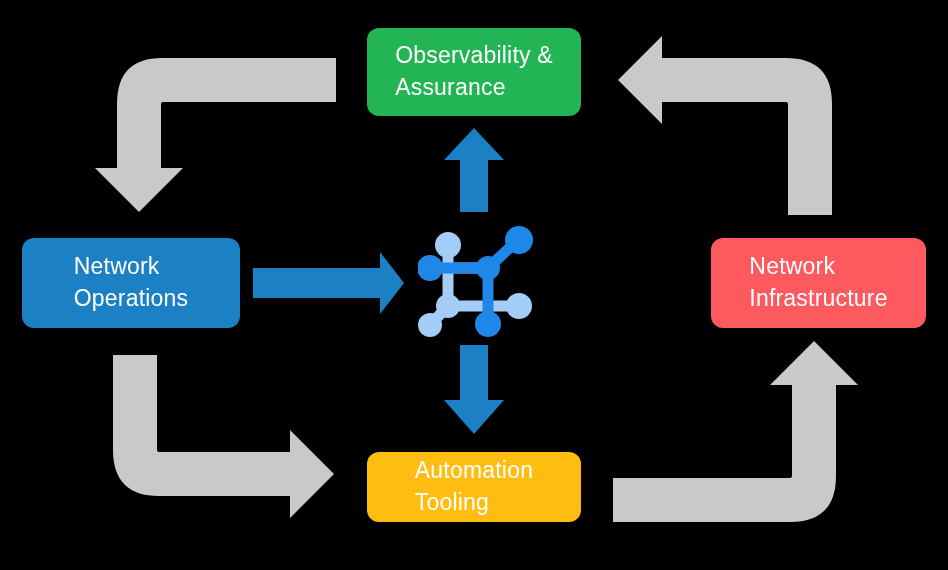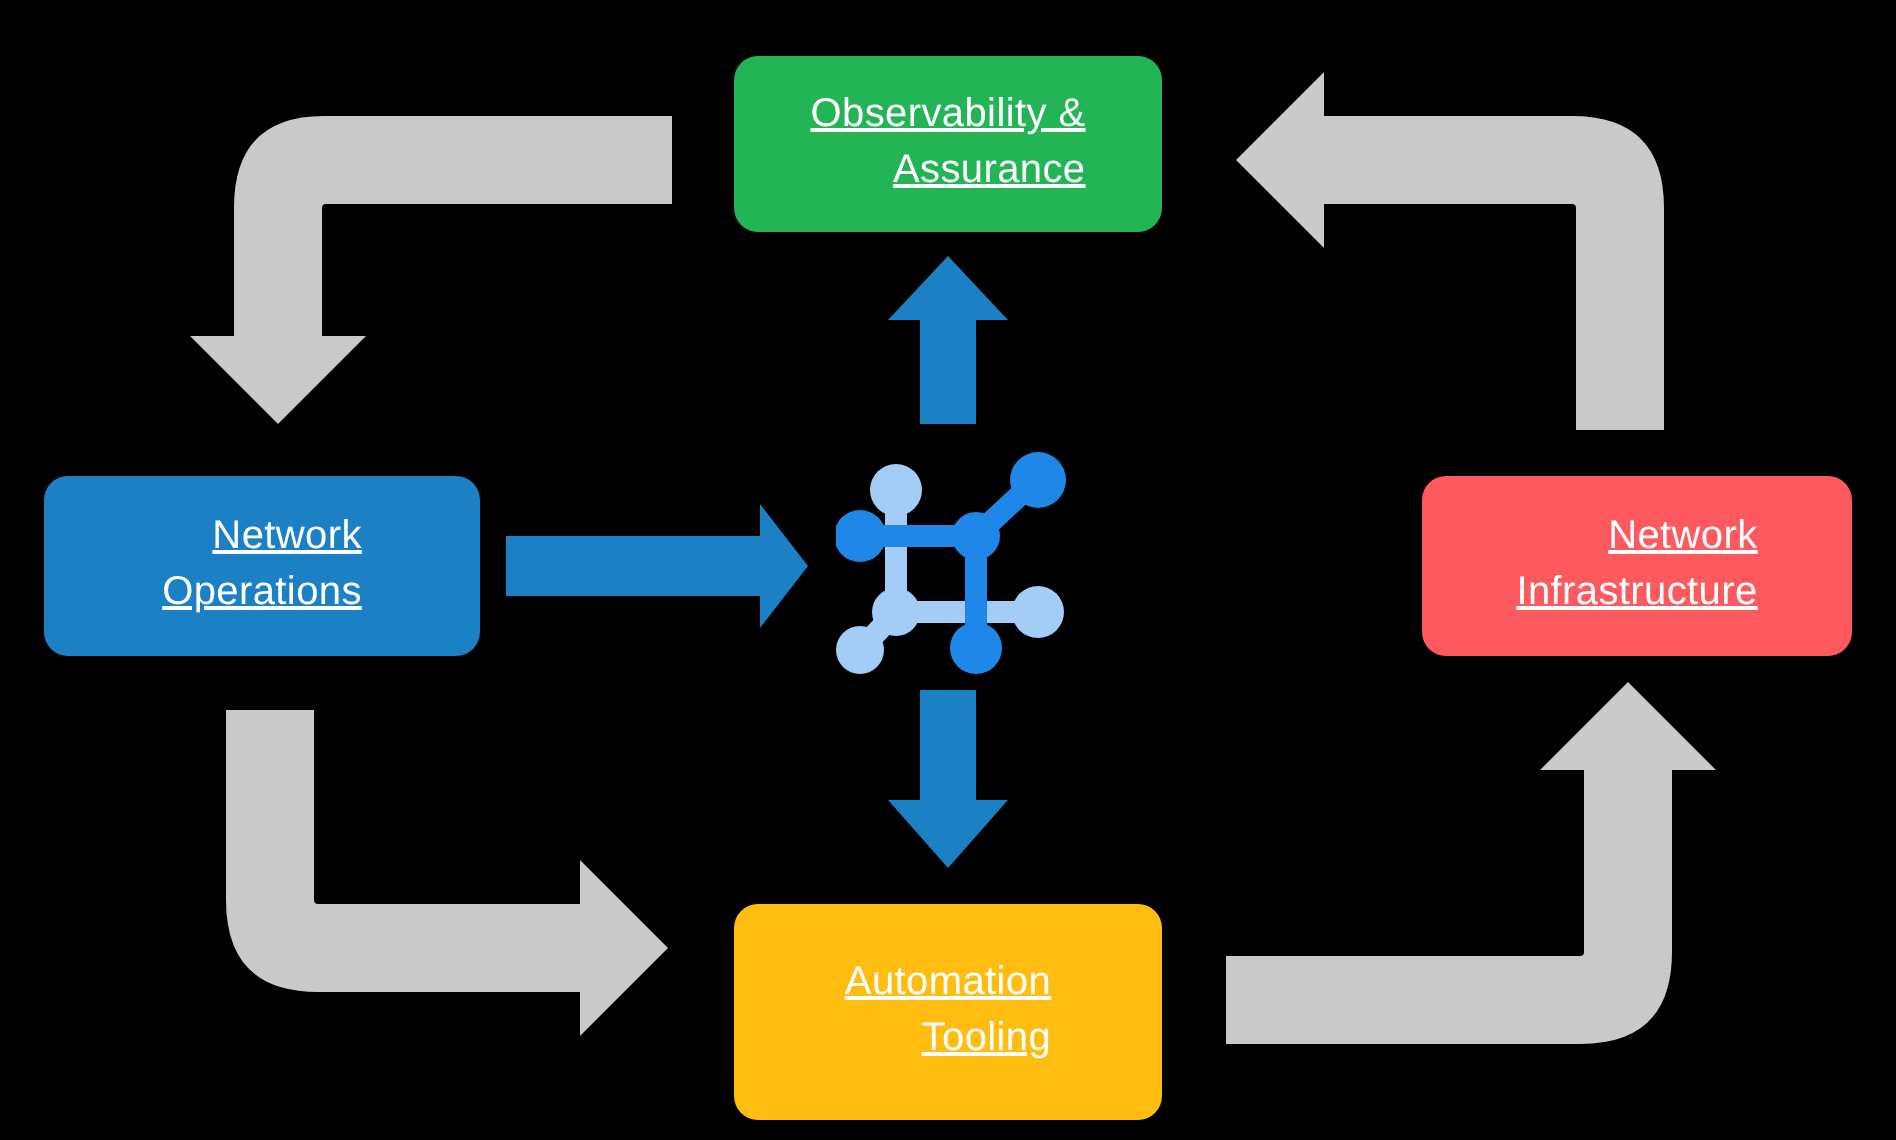--- a/index.html
+++ b/index.html
@@ -20,38 +20,37 @@
     left: 0;
     top: 0;
     width: 948px;
     height: 570px;
   }
   .node-box {
     position: absolute;
     display: flex;
     align-items: center;
     justify-content: center;
-    text-align: right;
+    text-align: left;
     border-radius: 12px;
     color: #ffffff;
-    font-size: 20px;
+    font-size: 23px;
     line-height: 1.38;
     font-weight: 400;
     letter-spacing: 0.2px;
     box-sizing: border-box;
     padding: 4px 10px;
     z-index: 3;
-    text-decoration: underline;
   }
   .node-label { display: block; white-space: pre-line; }
 
   #box-observability { left: 367px; top: 28px;  width: 214px; height: 88px; }
   #box-operations    { left: 22px;  top: 238px; width: 218px; height: 90px; }
   #box-infrastructure{ left: 711px; top: 238px; width: 215px; height: 90px; }
-  #box-automation    { left: 367px; top: 452px; width: 214px; height: 108px; }
+  #box-automation    { left: 367px; top: 452px; width: 214px; height: 70px; }
 
   #center-icon {
     position: absolute;
     left: 418px;
     top: 220px;
     width: 122px;
     height: 118px;
     z-index: 3;
   }
 </style>

